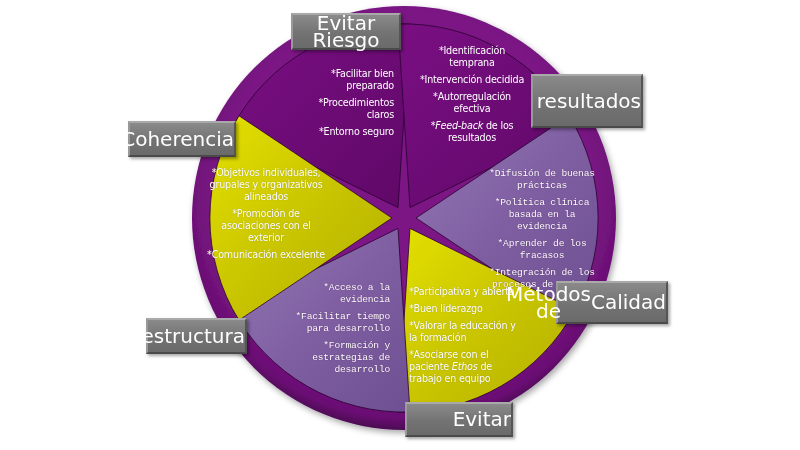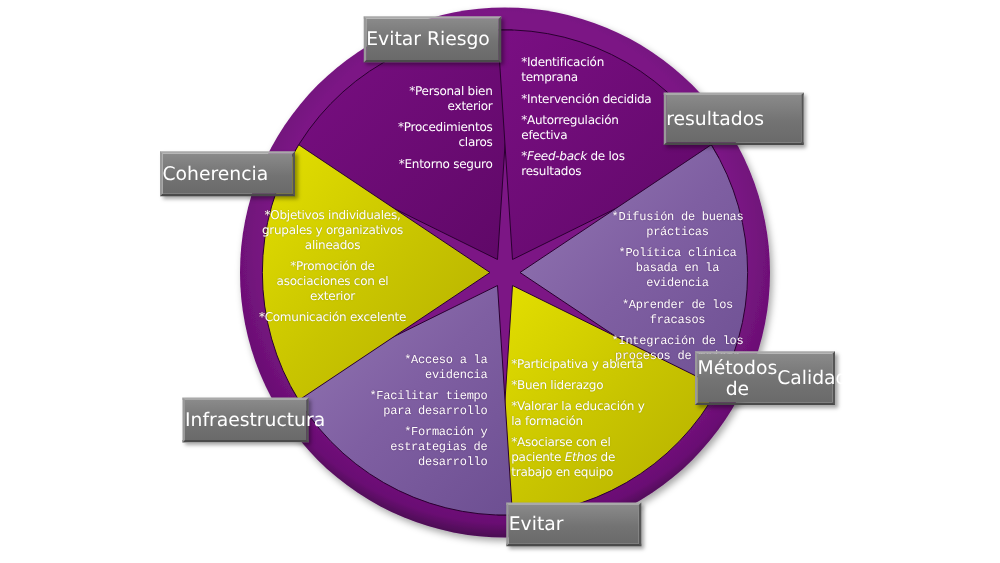--- a/index.html
+++ b/index.html
@@ -6,22 +6,22 @@
   body { width:800px; height:450px; position:relative; overflow:hidden; font-family:"DejaVu Sans", sans-serif; }
   #wheel { position:absolute; left:0; top:0; width:800px; height:450px; }
   .slice-text { position:absolute; color:#ffffff; font-size:9.6px; line-height:12px; letter-spacing:-0.2px; }
   .slice-text p { margin:0 0 5px 0; }
   .slice-text.light p { text-shadow:0 0 1px rgba(60,0,70,0.6);font-family:Liberation Mono, monospace; }
   .slice-text.yellow p { color:#ffffff; text-shadow:0 0 1px rgba(120,120,0,0.6); }
   .right { text-align:right; }
   .center { text-align:center; }
   .left { text-align:left; }
   .label-box {
-    position:absolute; display:flex; align-items:center; justify-content:flex-start;
-    text-align:center; color:#ffffff; font-size:15px; line-height:17px;
+    position:absolute; display:flex; align-items:center; justify-content:flex-end;
+    text-align:center; color:#ffffff; font-size:20px; line-height:17px;
     background:linear-gradient(#8a8a8a, #737373 55%, #6a6a6a);
     border-top:2px solid #a9a9a9; border-left:2px solid #999; border-right:2px solid #555; border-bottom:2px solid #4a4a4a;
     box-shadow:2px 2px 3px rgba(0,0,0,0.35);
     box-sizing:border-box;
   }
   em { font-style:italic; }
 </style>
 </head>
 <body>
 
@@ -55,26 +55,26 @@
       <path d="M 398.0 207.6 L 233.0 126.2 A 194 194 0 0 1 410.0 24.0 Z" fill="url(#darkGrad)" stroke="#2a0030" stroke-width="0.8"></path>
       <path d="M 410.0 207.6 L 398.0 24.0 A 194 194 0 0 1 575.0 126.2 Z" fill="url(#darkGrad)" stroke="#2a0030" stroke-width="0.8"></path>
       <path d="M 416.0 218.0 L 569.0 115.8 A 194 194 0 0 1 569.0 320.2 Z" fill="url(#lightGrad)" stroke="#2a0030" stroke-width="0.8"></path>
       <path d="M 410.0 228.4 L 575.0 309.8 A 194 194 0 0 1 398.0 412.0 Z" fill="url(#yellowGrad)" stroke="#2a0030" stroke-width="0.8"></path>
       <path d="M 398.0 228.4 L 410.0 412.0 A 194 194 0 0 1 233.0 309.8 Z" fill="url(#lightGrad)" stroke="#2a0030" stroke-width="0.8"></path>
       <path d="M 392.0 218.0 L 239.0 320.2 A 194 194 0 0 1 239.0 115.8 Z" fill="url(#yellowGrad)" stroke="#2a0030" stroke-width="0.8"></path>
     </g>
 </svg>
 
 <div class="slice-text right" style="left:298px; top:68px; width:96px;">
-  <p>*Personal bien exterior</p>
+  <p>*Facilitar bien preparado</p>
   <p>*Procedimientos claros</p>
   <p>*Entorno seguro</p>
 </div>
 
-<div class="slice-text left" style="left:417px; top:45px; width:110px;">
+<div class="slice-text left" style="left:417px; top:45px; width:110px;text-align:center;">
   <p>*Identificación temprana</p>
   <p>*Intervención decidida</p>
   <p>*Autorregulación efectiva</p>
   <p><span>*</span><em>Feed-back</em><span> de los resultados</span></p>
 </div>
 
 <div class="slice-text center light" style="left:482px; top:168px; width:120px;">
   <p>*Difusión de buenas prácticas</p>
   <p>*Política clínica basada en la evidencia</p>
   <p>*Aprender de los fracasos</p>
@@ -96,21 +96,21 @@
 
 <div class="slice-text center yellow" style="left:206px; top:167px; width:120px;">
   <p>*Objetivos individuales, grupales y organizativos alineados</p>
   <p>*Promoción de asociaciones con el exterior</p>
   <p>*Comunicación excelente</p>
 </div>
 
 <div class="label-box" style="left:291px; top:13px; width:110px; height:37px;">
   <span>Evitar Riesgo</span>
 </div>
-<div class="label-box" style="left:531px; top:74px; width:112px; height:42px;">
+<div class="label-box" style="left:531px; top:74px; width:112px; height:54px;">
   <span>resultados</span>
 </div>
 <div class="label-box" style="left:556px; top:281px; width:112px; height:43px; flex-direction:row;">
   <span>Métodos de</span>
   <span>Calidad</span>
 </div>
 <div class="label-box" style="left:405px; top:402px; width:108px; height:35px;">
   <span>Evitar</span>
 </div>
 <div class="label-box" style="left:146px; top:318px; width:101px; height:36px;">

